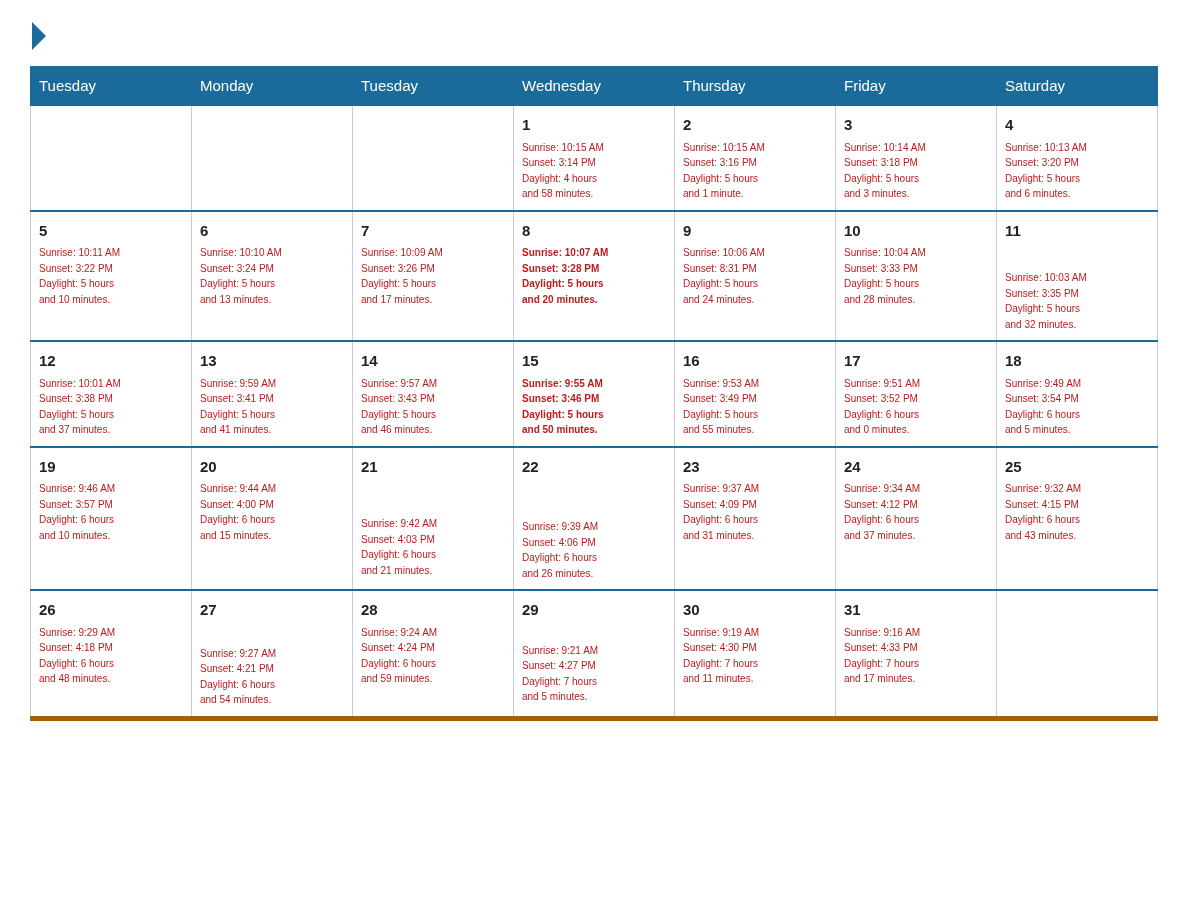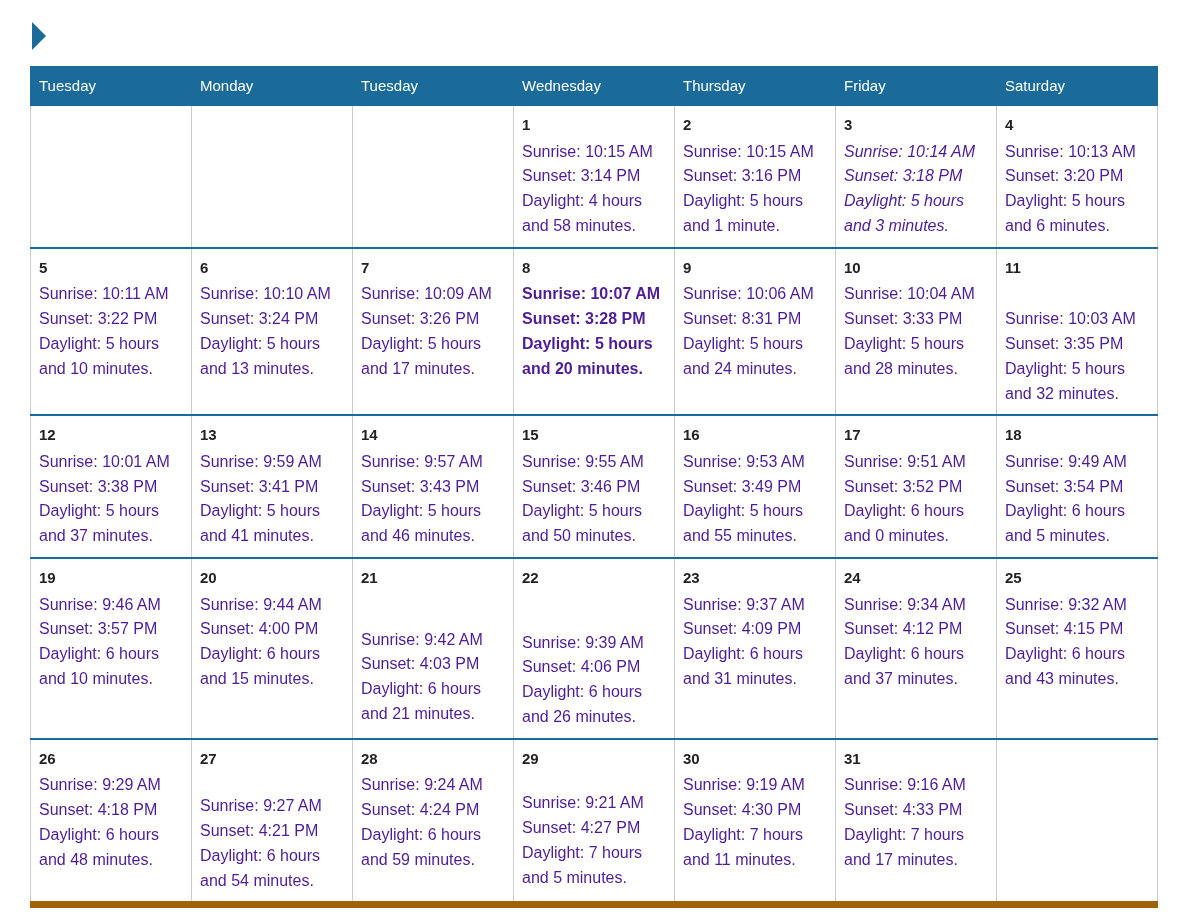--- a/index.html
+++ b/index.html
@@ -86,32 +86,32 @@
       line-height: 1.5;
     }
     .day-number {
       font-size: 15px;
       font-weight: bold;
       color: #222;
       display: block;
       margin-bottom: 3px;
     }
     .day-info {
-      font-size: 16px;
-      color: #4c1d95;
+      font-size: 10px;
+      color: #b91c1c;
       line-height: 1.55;
     }
     .empty-cell {
       background: #fff;
     }
     .calendar tr {
       border-bottom: 2px solid #1a6b9a;
     }
     .calendar tbody tr:last-child {
-      border-bottom: 7px solid #a16207;
+      border-bottom: 5px solid #a16207;
     }
   </style>
 </head>
 <body>
 
 <div class="header">
   <div class="logo">
     <div class="logo-top">
       <span class="logo-general"></span>
       <div class="logo-arrow"></div>
@@ -150,21 +150,21 @@
         </td>
         <td>
           <span class="day-number">2</span>
           <div class="day-info" style="white-space: pre-line;">Sunrise: 10:15 AM
 Sunset: 3:16 PM
 Daylight: 5 hours
 and 1 minute.</div>
         </td>
         <td>
           <span class="day-number">3</span>
-          <div class="day-info" style="white-space: pre-line; font-style: italic;">Sunrise: 10:14 AM
+          <div class="day-info" style="white-space: pre-line;">Sunrise: 10:14 AM
 Sunset: 3:18 PM
 Daylight: 5 hours
 and 3 minutes.</div>
         </td>
         <td>
           <span class="day-number">4</span>
           <div class="day-info" style="white-space: pre-line;">Sunrise: 10:13 AM
 Sunset: 3:20 PM
 Daylight: 5 hours
 and 6 minutes.</div>
@@ -238,21 +238,21 @@
         </td>
         <td>
           <span class="day-number">14</span>
           <div class="day-info" style="white-space: pre-line;">Sunrise: 9:57 AM
 Sunset: 3:43 PM
 Daylight: 5 hours
 and 46 minutes.</div>
         </td>
         <td>
           <span class="day-number">15</span>
-          <div class="day-info" style="white-space: pre-line;">Sunrise: 9:55 AM
+          <div class="day-info" style="white-space: pre-line; font-weight: bold;">Sunrise: 9:55 AM
 Sunset: 3:46 PM
 Daylight: 5 hours
 and 50 minutes.</div>
         </td>
         <td>
           <span class="day-number">16</span>
           <div class="day-info" style="white-space: pre-line;">Sunrise: 9:53 AM
 Sunset: 3:49 PM
 Daylight: 5 hours
 and 55 minutes.</div>

